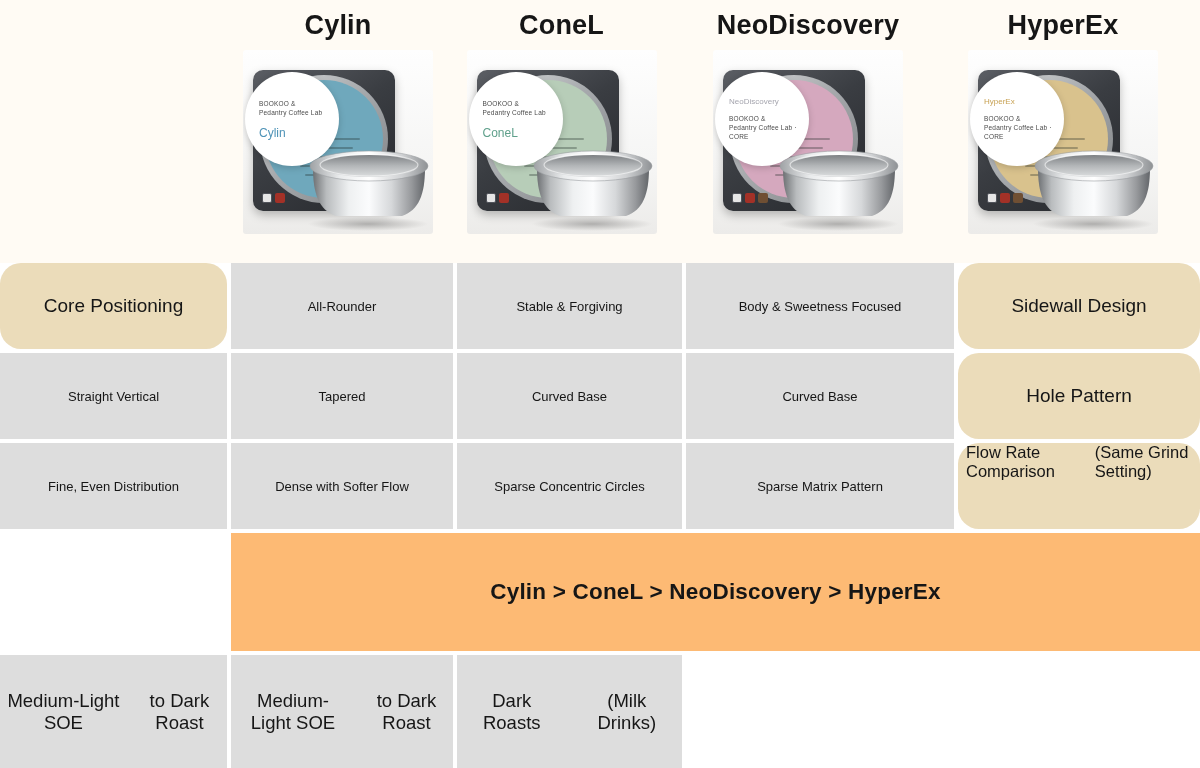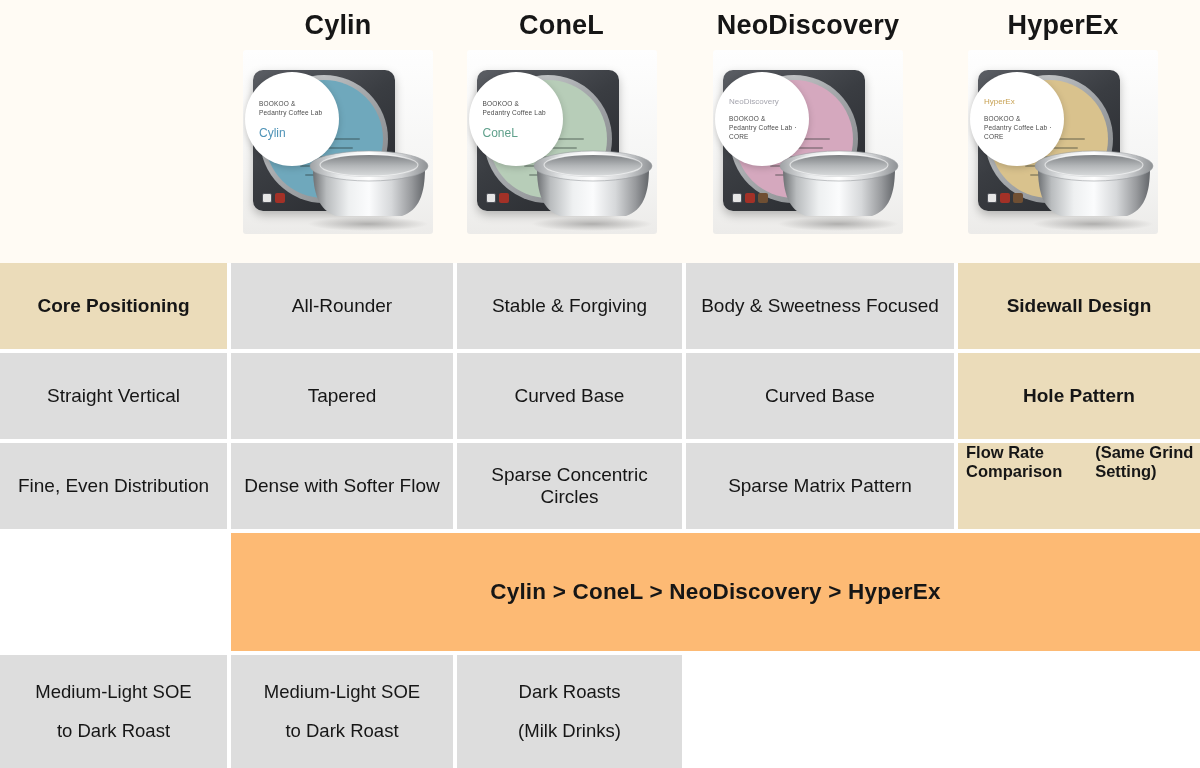--- a/index.html
+++ b/index.html
@@ -39,26 +39,26 @@
   .s-brand{font-size:6.5px;color:#4a4a4a;line-height:9px;letter-spacing:.2px;}
   .s-name{font-size:12px;margin-top:10px;line-height:13px;}
   .s-name-top{font-size:8px;margin-bottom:8px;line-height:9px;}
   .bshadow{position:absolute;right:4px;bottom:3px;width:122px;height:14px;
            background:radial-gradient(ellipse at center,rgba(0,0,0,.26) 0%,rgba(0,0,0,0) 70%);}
   .basket{position:absolute;right:0;bottom:6px;width:128px;height:84px;}
   
   .table{display:grid;grid-template-columns:227px 222px 225px 268px 242px;
          grid-template-rows:86px 86px 86px 118px 113px;gap:4px;background:var(--grid-gap);height:505px;}
   .lcell{background:var(--label-bg);display:flex;align-items:center;justify-content:center;
-         font-weight:700;font-size:19px;}
+         font-weight:400;font-size:19px;border-radius:21px;}
   .lcell.flow{flex-direction:row;align-items:flex-start;justify-content:center;gap:15px;
               padding-left:8px;font-size:16.5px;}
   .dcell{background:var(--cell-bg);display:flex;align-items:center;justify-content:center;
-         font-size:19px;font-weight:500;text-align:center;padding:0 6px;}
-  .dcell.two{flex-direction:column;gap:17px;font-size:18.5px;}
+         font-size:13px;font-weight:500;text-align:center;padding:0 6px;}
+  .dcell.two{flex-direction:row;gap:17px;font-size:18.5px;}
   .fcell{background:#fdba74;grid-column:2/6;display:flex;align-items:center;justify-content:center;
          font-size:22.5px;font-weight:700;letter-spacing:.2px;}
 </style>
 </head>
 <body>
 
 <svg width="0" height="0" style="position:absolute" aria-hidden="true">
   <defs>
     <linearGradient id="gBody" x1="0" y1="0" x2="1" y2="0">
       <stop offset="0" stop-color="#6e7174"></stop>

